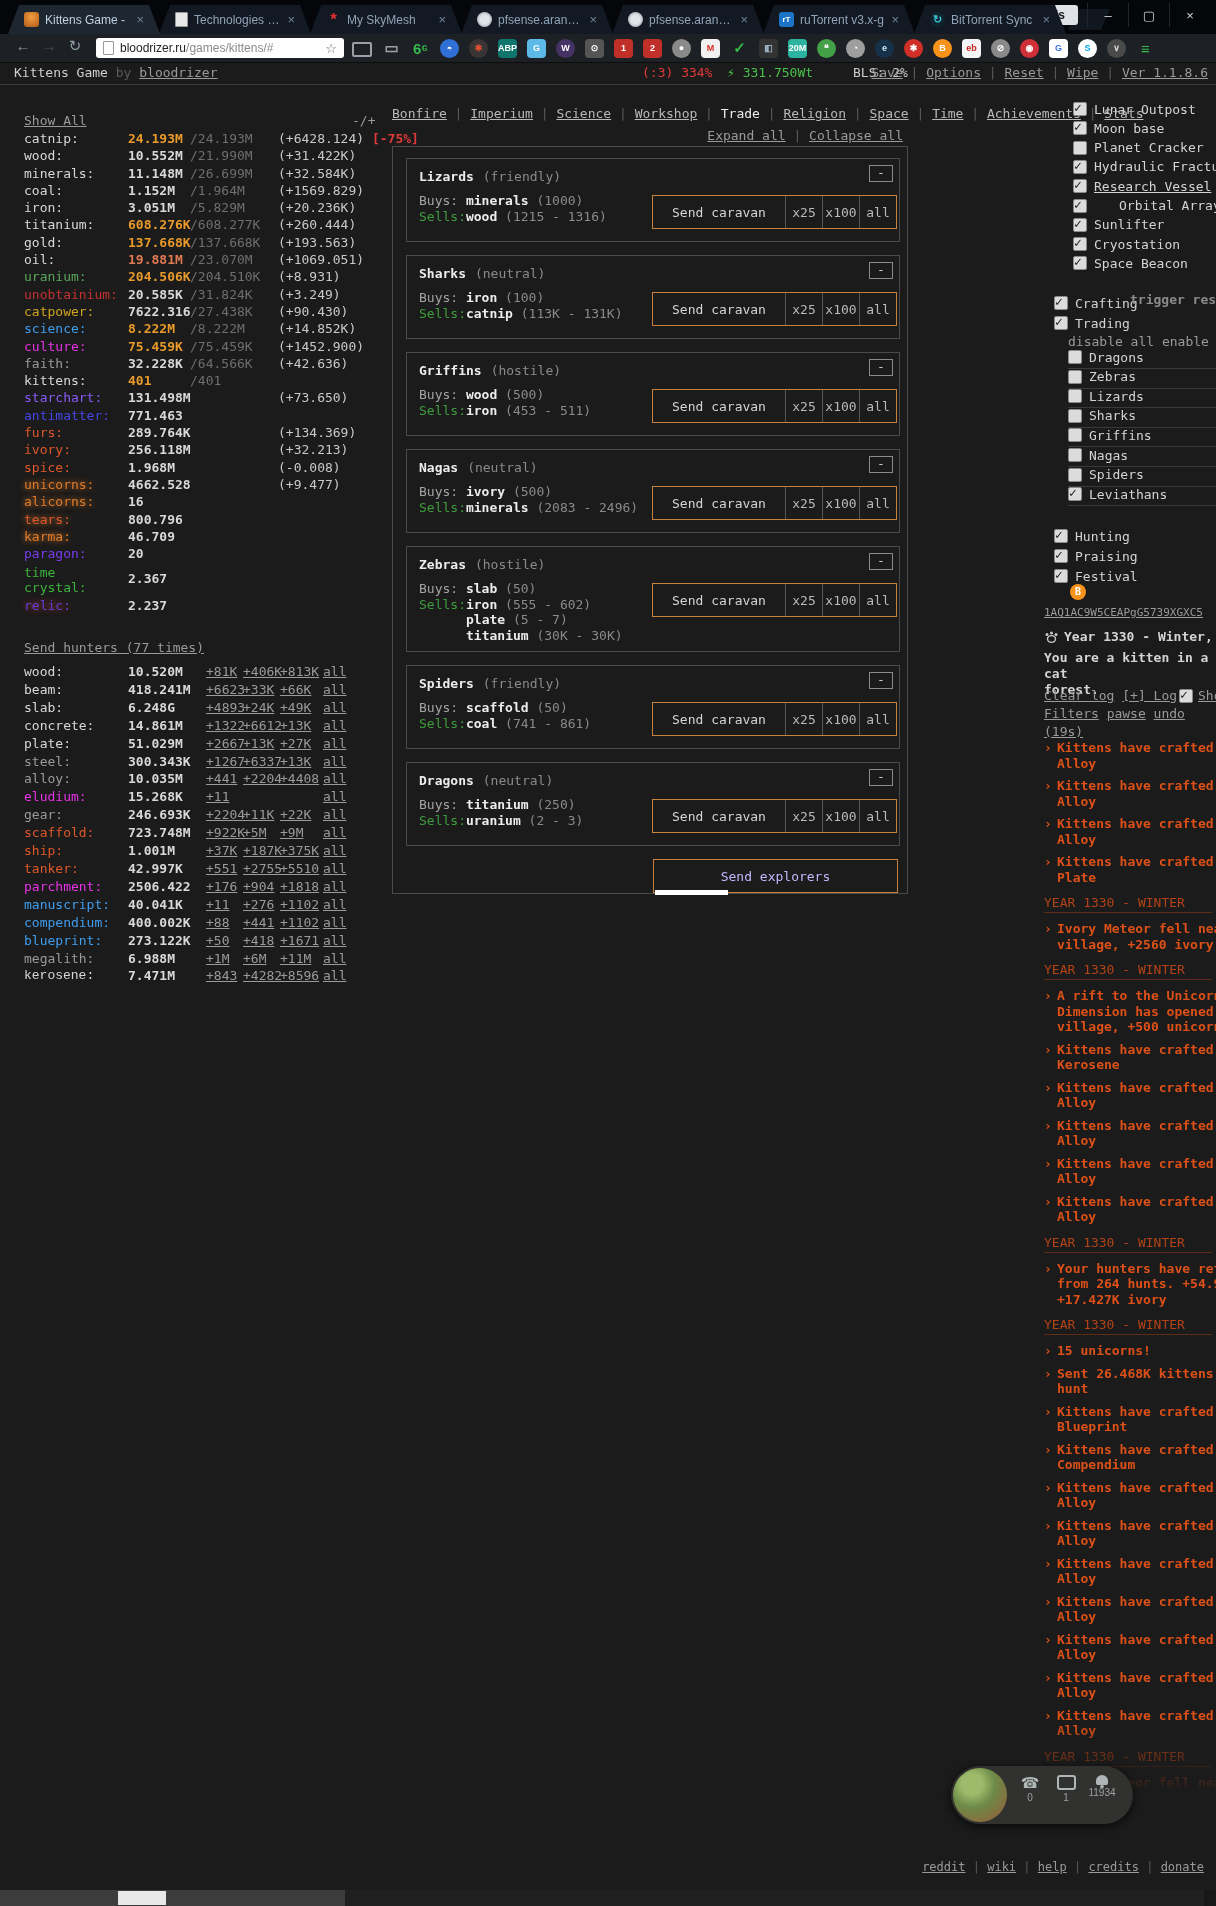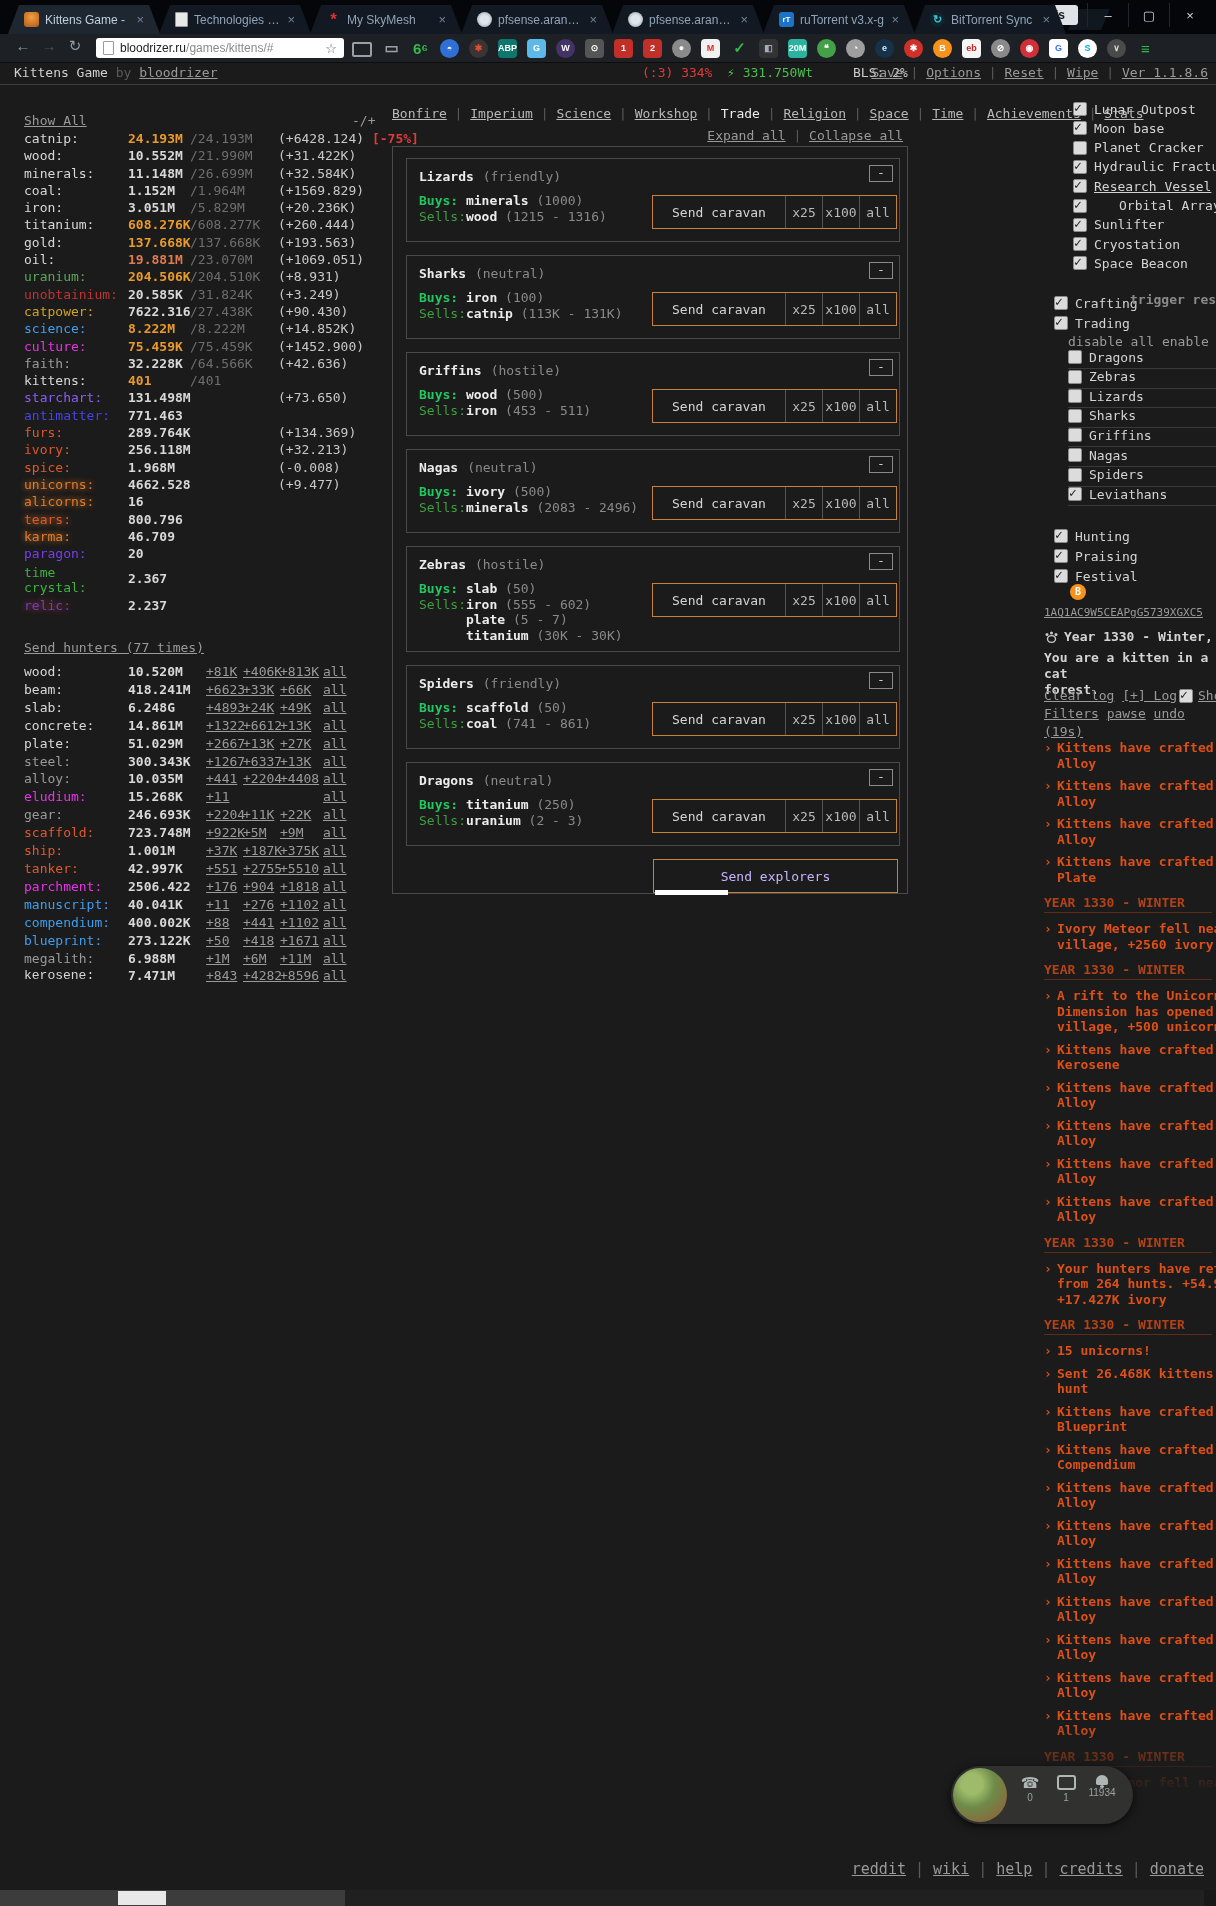--- a/index.html
+++ b/index.html
@@ -85,21 +85,21 @@
   #trade-box{position:absolute;left:392px;top:146px;width:516px;height:748px;border:1px solid #4a4a4a;
              box-sizing:border-box;padding:11px 7px 0 13px;font-size:13px;}
   .panel{position:relative;border:1px solid #4a4a4a;margin-bottom:13px;padding:9px 10px 17px 12px;}
   .panel.tall{padding-bottom:8px;}
   .ptitle{line-height:17px;}
   .ptitle .nm{color:#ececec;font-weight:bold;}
   .ptitle .att{color:#8a8a8a;margin-left:9px;}
   .pmin{position:absolute;top:6px;right:6px;width:22px;height:15px;border:1px solid #8a8a8a;
         color:#c9c9c9;text-align:center;line-height:14px;}
   .pbody{margin-top:8px;line-height:15.5px;}
-  .lbl-buys{color:#22c55e;font-weight:bold;}
+  .lbl-buys{color:#a3a3a3;}
   .lbl-sells{color:#3f9e3f;}
   .res-n{color:#ececec;font-weight:bold;}
   .qty{color:#8a8a8a;}
   .sell-extra{padding-left:47px;}
   .btngrp{position:absolute;right:2px;top:36px;width:245px;height:34px;border:1px solid #c8813c;
           box-sizing:border-box;display:flex;color:#d4d4d4;}
   .btngrp .bmain{flex:1;display:flex;align-items:center;justify-content:center;}
   .btngrp .seg{width:36px;border-left:1px solid #555;display:flex;align-items:center;justify-content:center;color:#b9b9b9;}
   #explorers-row{position:relative;height:34px;}
   #explorers-btn{position:absolute;right:2px;top:0;width:245px;height:34px;border:1px solid #c8813c;
@@ -119,30 +119,30 @@
   #btc-chip{position:absolute;left:28px;top:496px;width:16px;height:16px;border-radius:50%;
             background:#f7931a;color:#fff;font-size:10px;font-weight:bold;text-align:center;line-height:16px;}
   #btc-link{position:absolute;left:2px;top:518px;font-size:11px;white-space:nowrap;}
   #year-row{position:absolute;left:2px;top:541px;display:flex;gap:5px;align-items:center;white-space:nowrap;font-weight:bold;}
   #intro{position:absolute;left:2px;top:562px;line-height:16px;white-space:pre-line;font-weight:bold;}
   #logctl{position:absolute;left:2px;top:600px;white-space:nowrap;}
   #showday{position:absolute;left:137px;top:600px;display:flex;gap:5px;align-items:center;}
   #filtersrow{position:absolute;left:2px;top:618px;white-space:nowrap;}
   #timerrow{position:absolute;left:2px;top:636px;}
   #log{position:absolute;left:2px;top:652px;width:220px;}
-  .log-h{color:#b34316;font-weight:bold;border-bottom:1px solid rgba(179,67,22,.45);
+  .log-h{color:#b34316;font-weight:normal;border-bottom:1px solid rgba(179,67,22,.45);
          padding-bottom:2px;margin:10px 0 8px;width:168px;}
   .log-e{color:#dd5018;font-weight:bold;line-height:15.5px;margin-bottom:7px;
          position:relative;padding-left:13px;white-space:nowrap;}
   .log-e .blt{position:absolute;left:0;top:0;}
   #log-fade{position:absolute;left:0;bottom:0;width:174px;height:80px;
          background:linear-gradient(to bottom,rgba(27,27,27,0),#1b1b1b 90%);}
 
   
-  #footer{position:absolute;top:1860px;right:12px;font-size:15px;white-space:nowrap;}
+  #footer{position:absolute;top:1860px;right:12px;font-size:12px;white-space:nowrap;}
   #chat-widget{position:absolute;left:951px;top:1766px;width:182px;height:58px;background:#31312f;
          border-radius:29px;box-shadow:0 2px 8px rgba(0,0,0,.7);}
   #cw-avatar{position:absolute;left:2px;top:2px;width:54px;height:54px;border-radius:50%;
          background:radial-gradient(circle at 35% 30%,#9dbb6a 20%,#6d8a48 45%,#8a6a3e 80%,#5c4526);}
   .cw-stack{position:absolute;top:9px;width:34px;display:flex;flex-direction:column;align-items:center;gap:2px;color:#aeb6b6;}
   .cw-count{font-size:10px;color:#9aa2a2;}
   .cw-phone{font-size:15px;line-height:15px;}
   .cw-bubble{width:15px;height:11px;border:2px solid #aeb6b6;border-radius:3px;}
   .cw-bell{width:12px;height:10px;background:#aeb6b6;border-radius:7px 7px 2px 2px;position:relative;}
   .cw-bell::after{content:"";position:absolute;left:4px;top:10px;width:4px;height:3px;background:#aeb6b6;border-radius:50%;}

